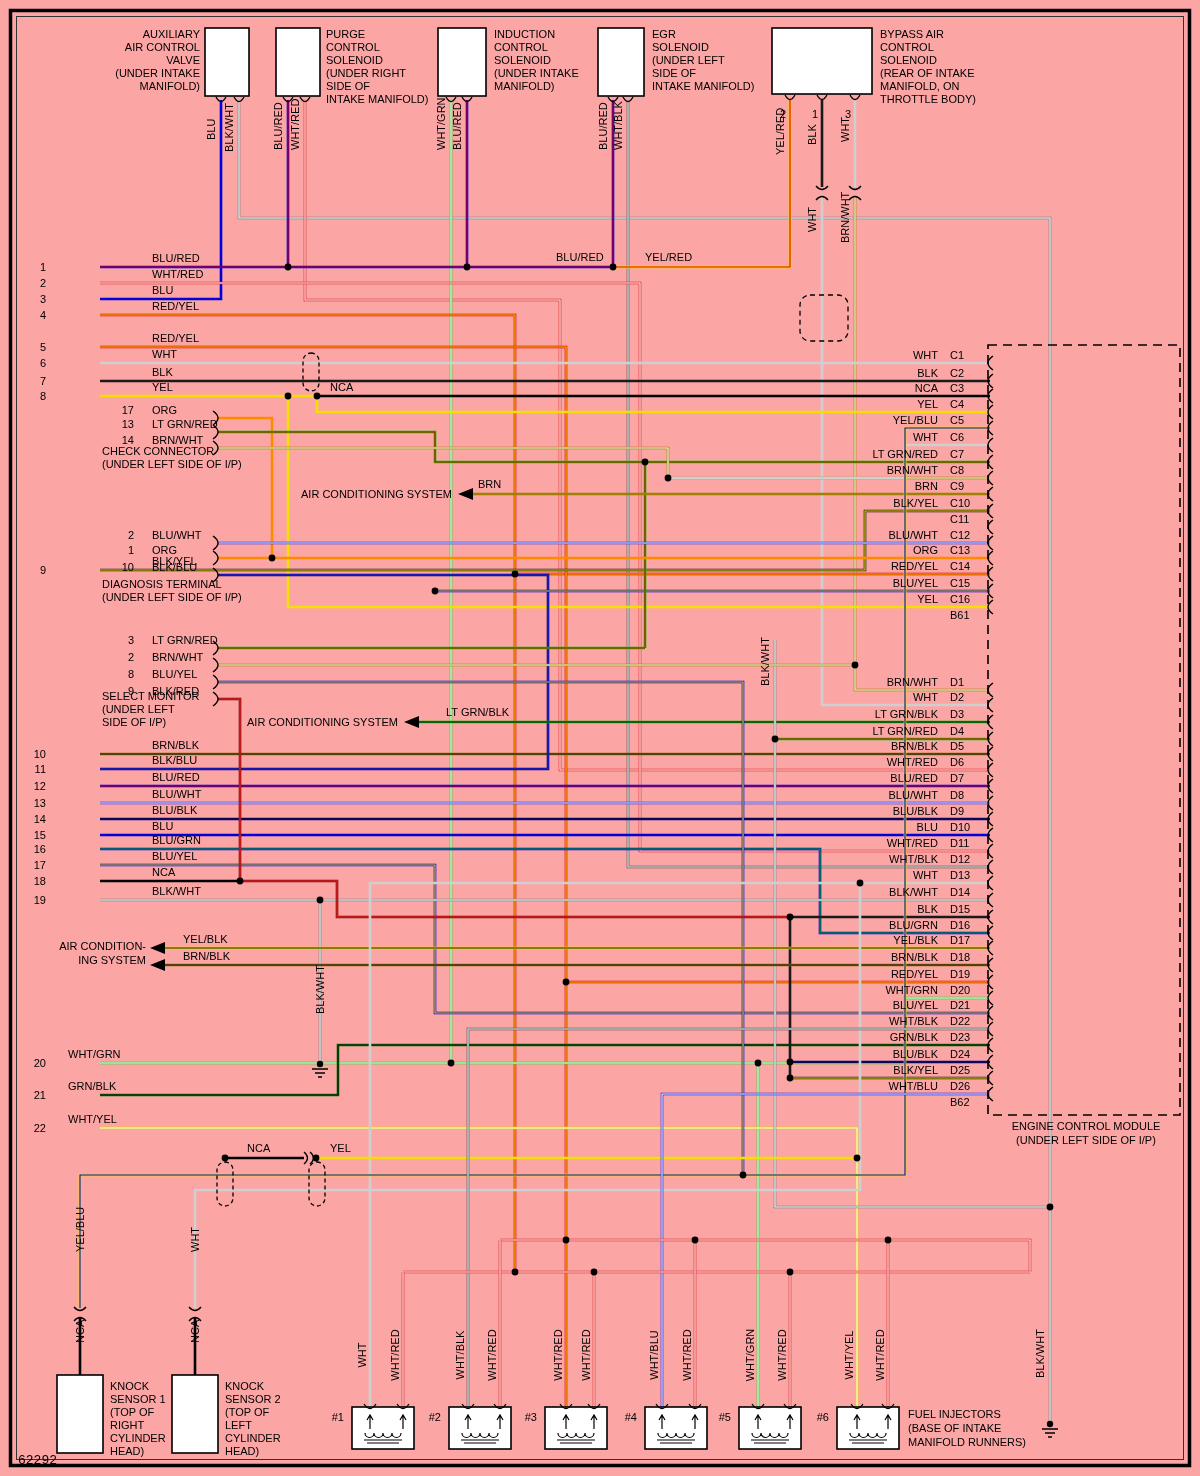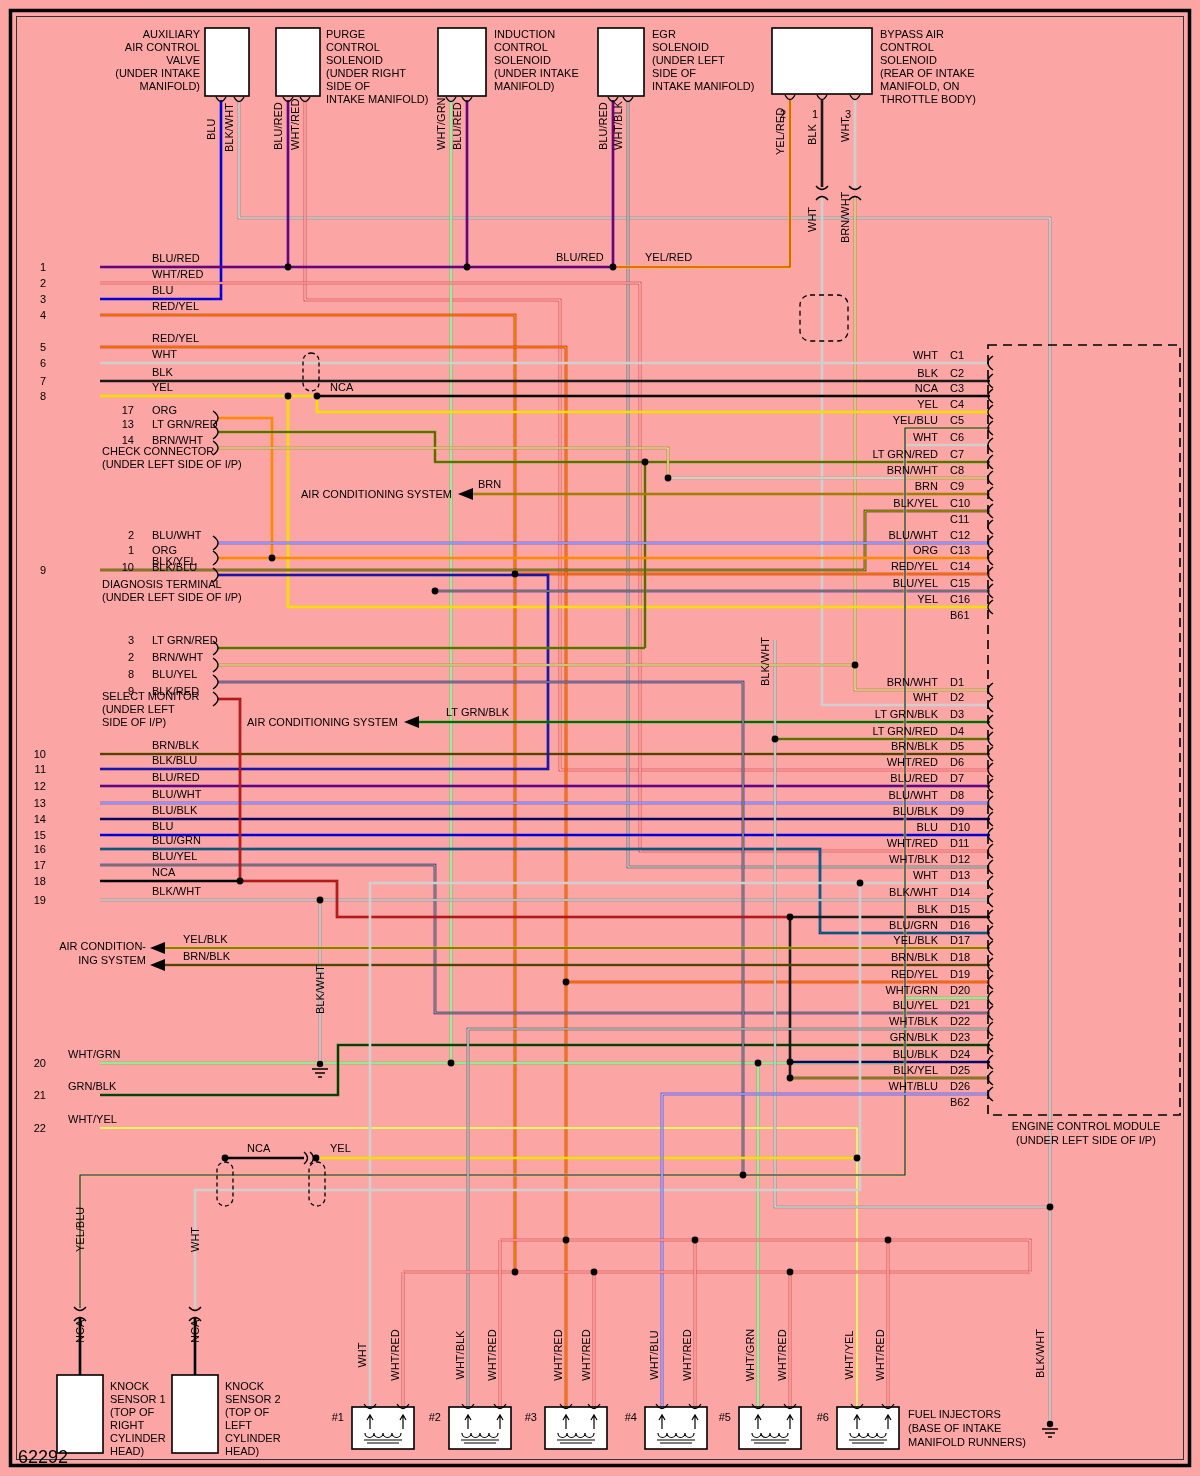--- a/index.html
+++ b/index.html
@@ -1,18 +1,18 @@
 <!DOCTYPE html>
 <html><head>
 <meta charset="utf-8">
 <style>
   html,body{margin:0;padding:0;background:#fff;}
   .stage{position:relative;width:1200px;height:1476px;background:#fca5a5;font-family:"Liberation Sans",sans-serif;}
   svg{position:absolute;left:0;top:0;}
-  .corner-id{position:absolute;left:18px;bottom:8px;font-size:18px;color:#000;font-family:Liberation Sans, sans-serif;}
+  .corner-id{position:absolute;left:18px;bottom:8px;font-size:13px;color:#000;font-family:Liberation Mono, monospace;}
 </style>
 </head>
 <body>
 
 <div class="stage">
   <svg id="diagram" width="1200" height="1476" viewBox="0 0 1200 1476">
       <rect x="10.5" y="10.5" width="1179" height="1455" fill="none" stroke="#000" stroke-width="3.5"></rect>
       <rect x="16.5" y="16.5" width="1167" height="1443" fill="none" stroke="#333" stroke-width="1"></rect>
       <polyline points="221,100 221,299 100,299" fill="none" stroke="#0000dd" stroke-width="2.6"></polyline>
       <polyline points="239,100 239,218 1050,218 1050,1424" fill="none" stroke="#7d7d7d" stroke-width="2.6"></polyline>

